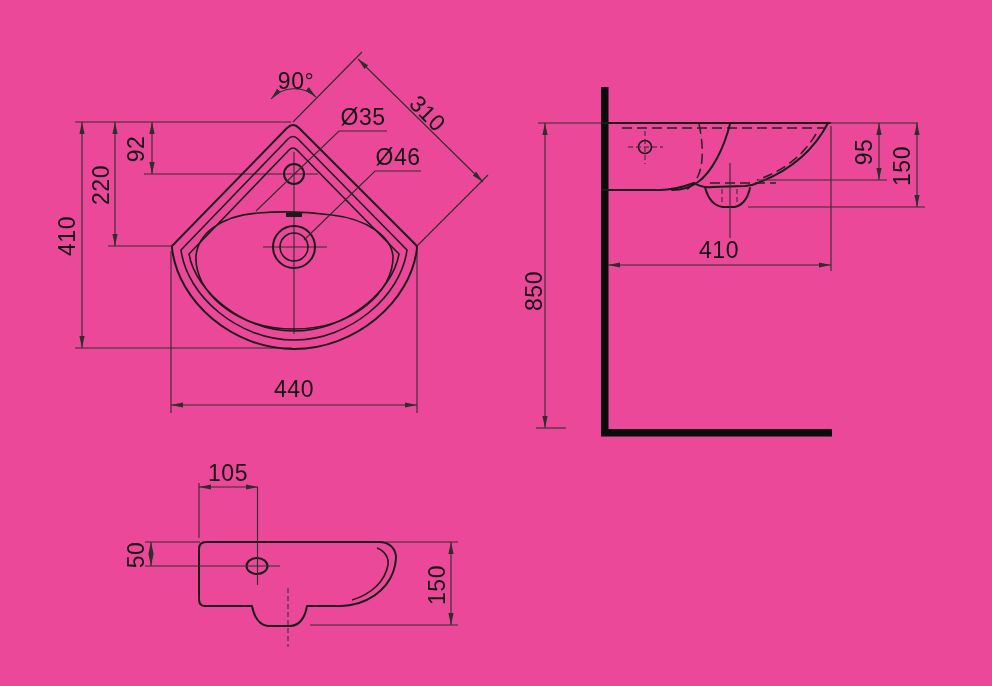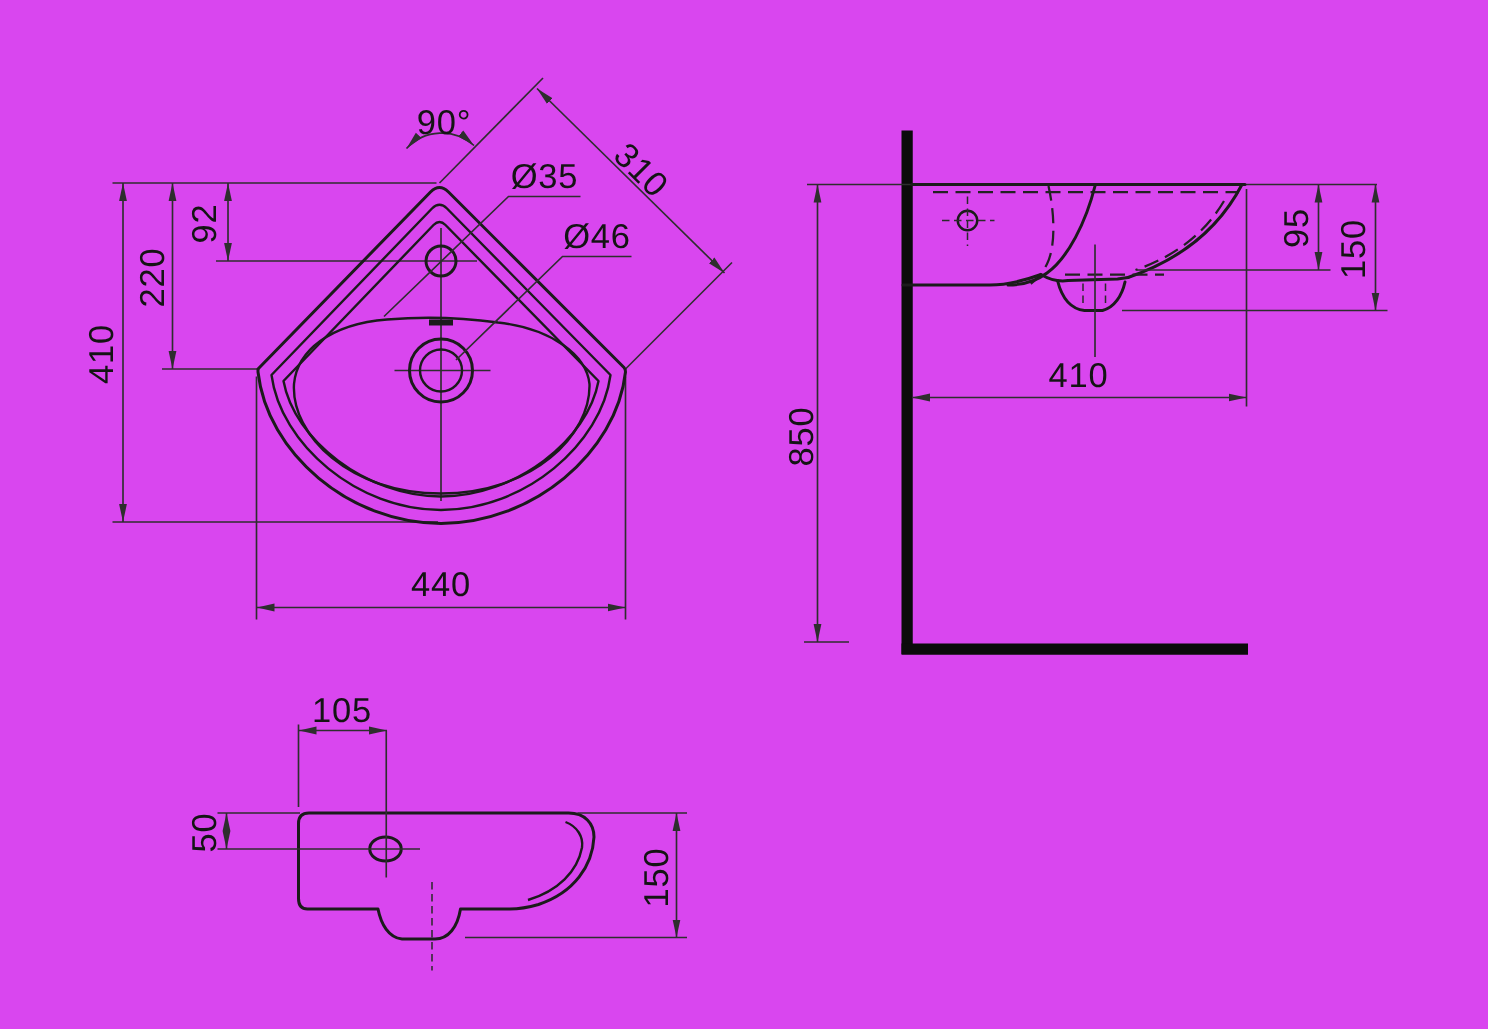--- a/index.html
+++ b/index.html
@@ -1,16 +1,16 @@
 <!DOCTYPE html>
 <html><head>
 <meta charset="utf-8">
 <style>
   html,body{margin:0;padding:0;background:#ffffff;}
-  .sheet{position:relative;width:992px;height:686px;background:#d946ef;overflow:hidden;
+  .sheet{position:relative;width:992px;height:686px;background:#ec4899;overflow:hidden;
          font-family:"Liberation Sans",sans-serif;text-align:center;}
   svg{position:absolute;left:0;top:0;}
   .obj{fill:none;stroke:#1b1b1b;stroke-width:2;stroke-linecap:round;stroke-linejoin:round;}
   .mid{fill:none;stroke:#1b1b1b;stroke-width:1.6;stroke-linejoin:round;}
   .thin{fill:none;stroke:#2e2e2e;stroke-width:1.1;}
   .dim{fill:none;stroke:#2e2e2e;stroke-width:1.1;}
   .dash{fill:none;stroke:#222222;stroke-width:1.5;stroke-dasharray:10 5;}
   .cdash{fill:none;stroke:#2a2a2a;stroke-width:1;stroke-dasharray:5 3;}
   .tick{fill:none;stroke:#1b1b1b;stroke-width:4;}
   .lbl{fill:#141414;font-size:23px;text-anchor:middle;letter-spacing:0.5px;}

